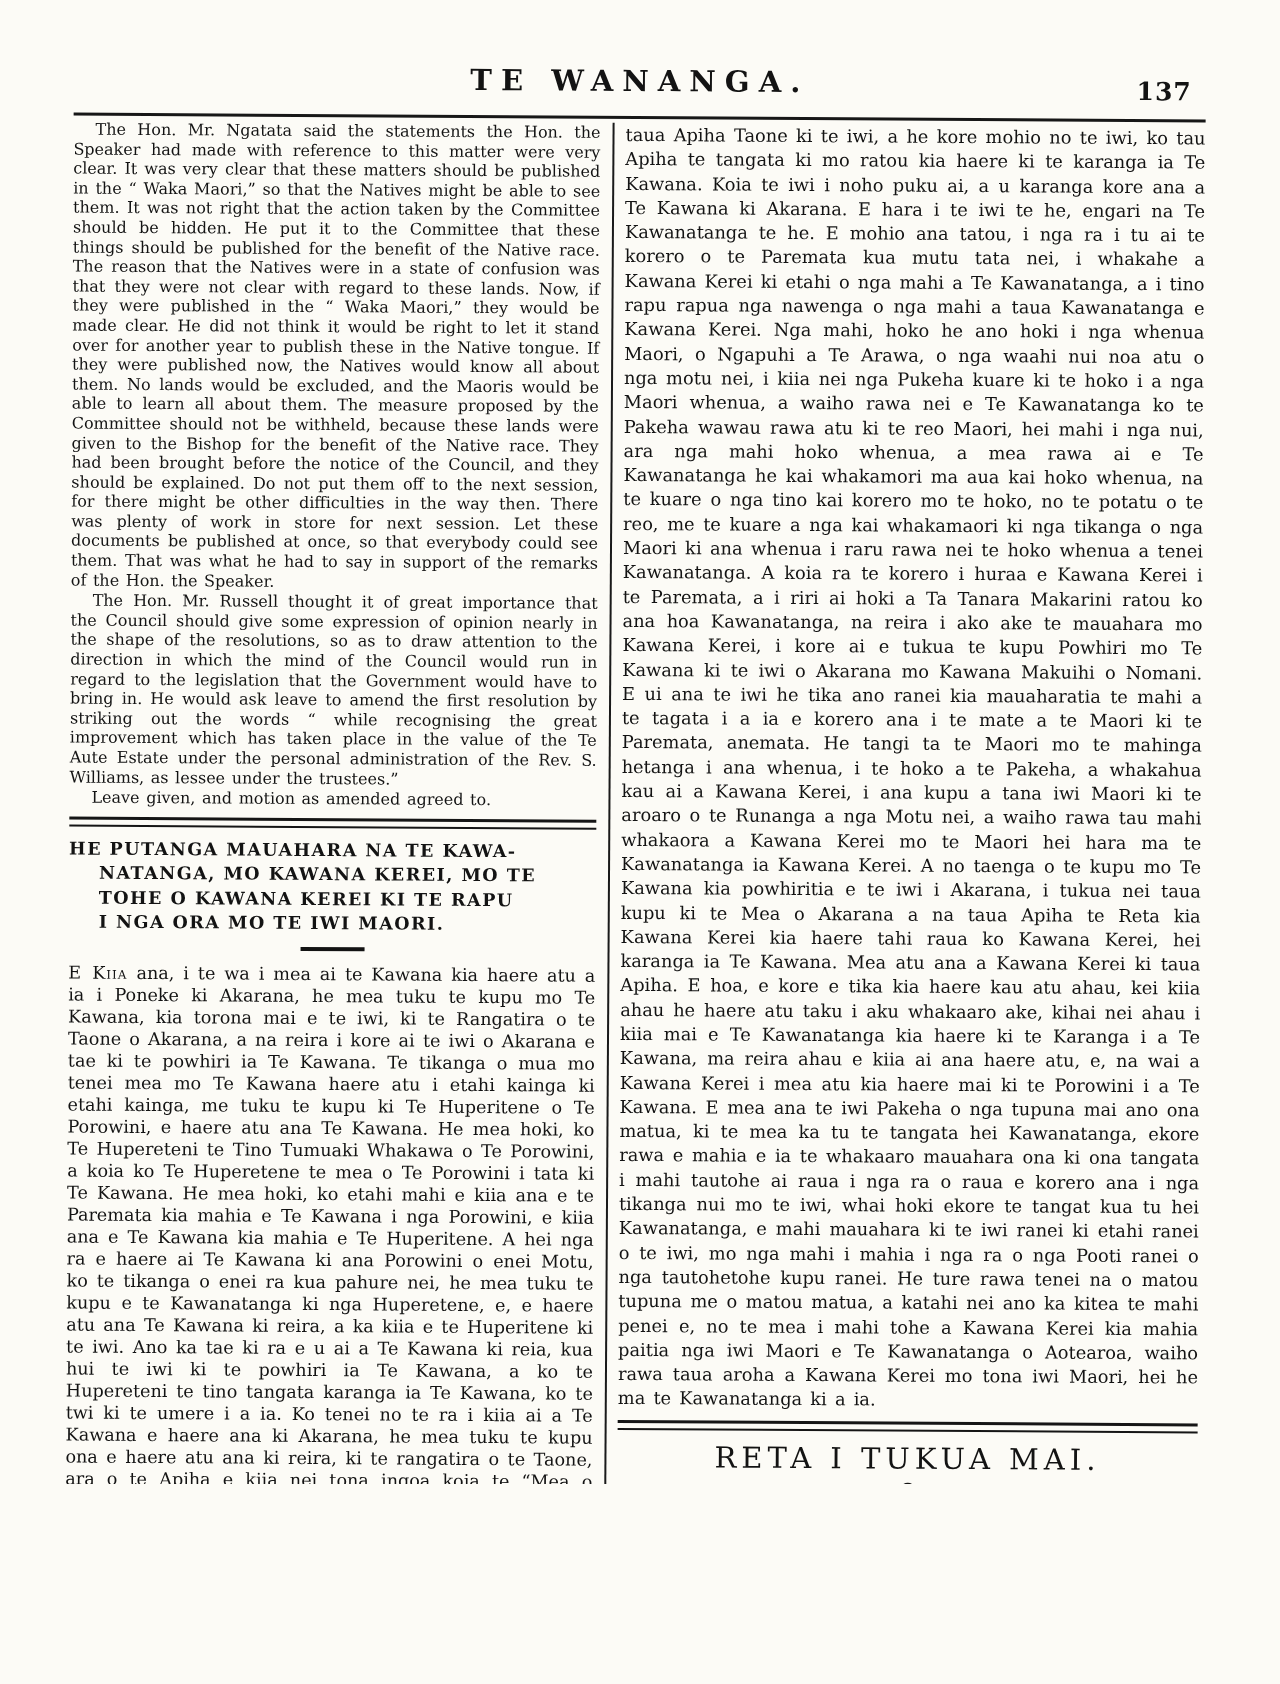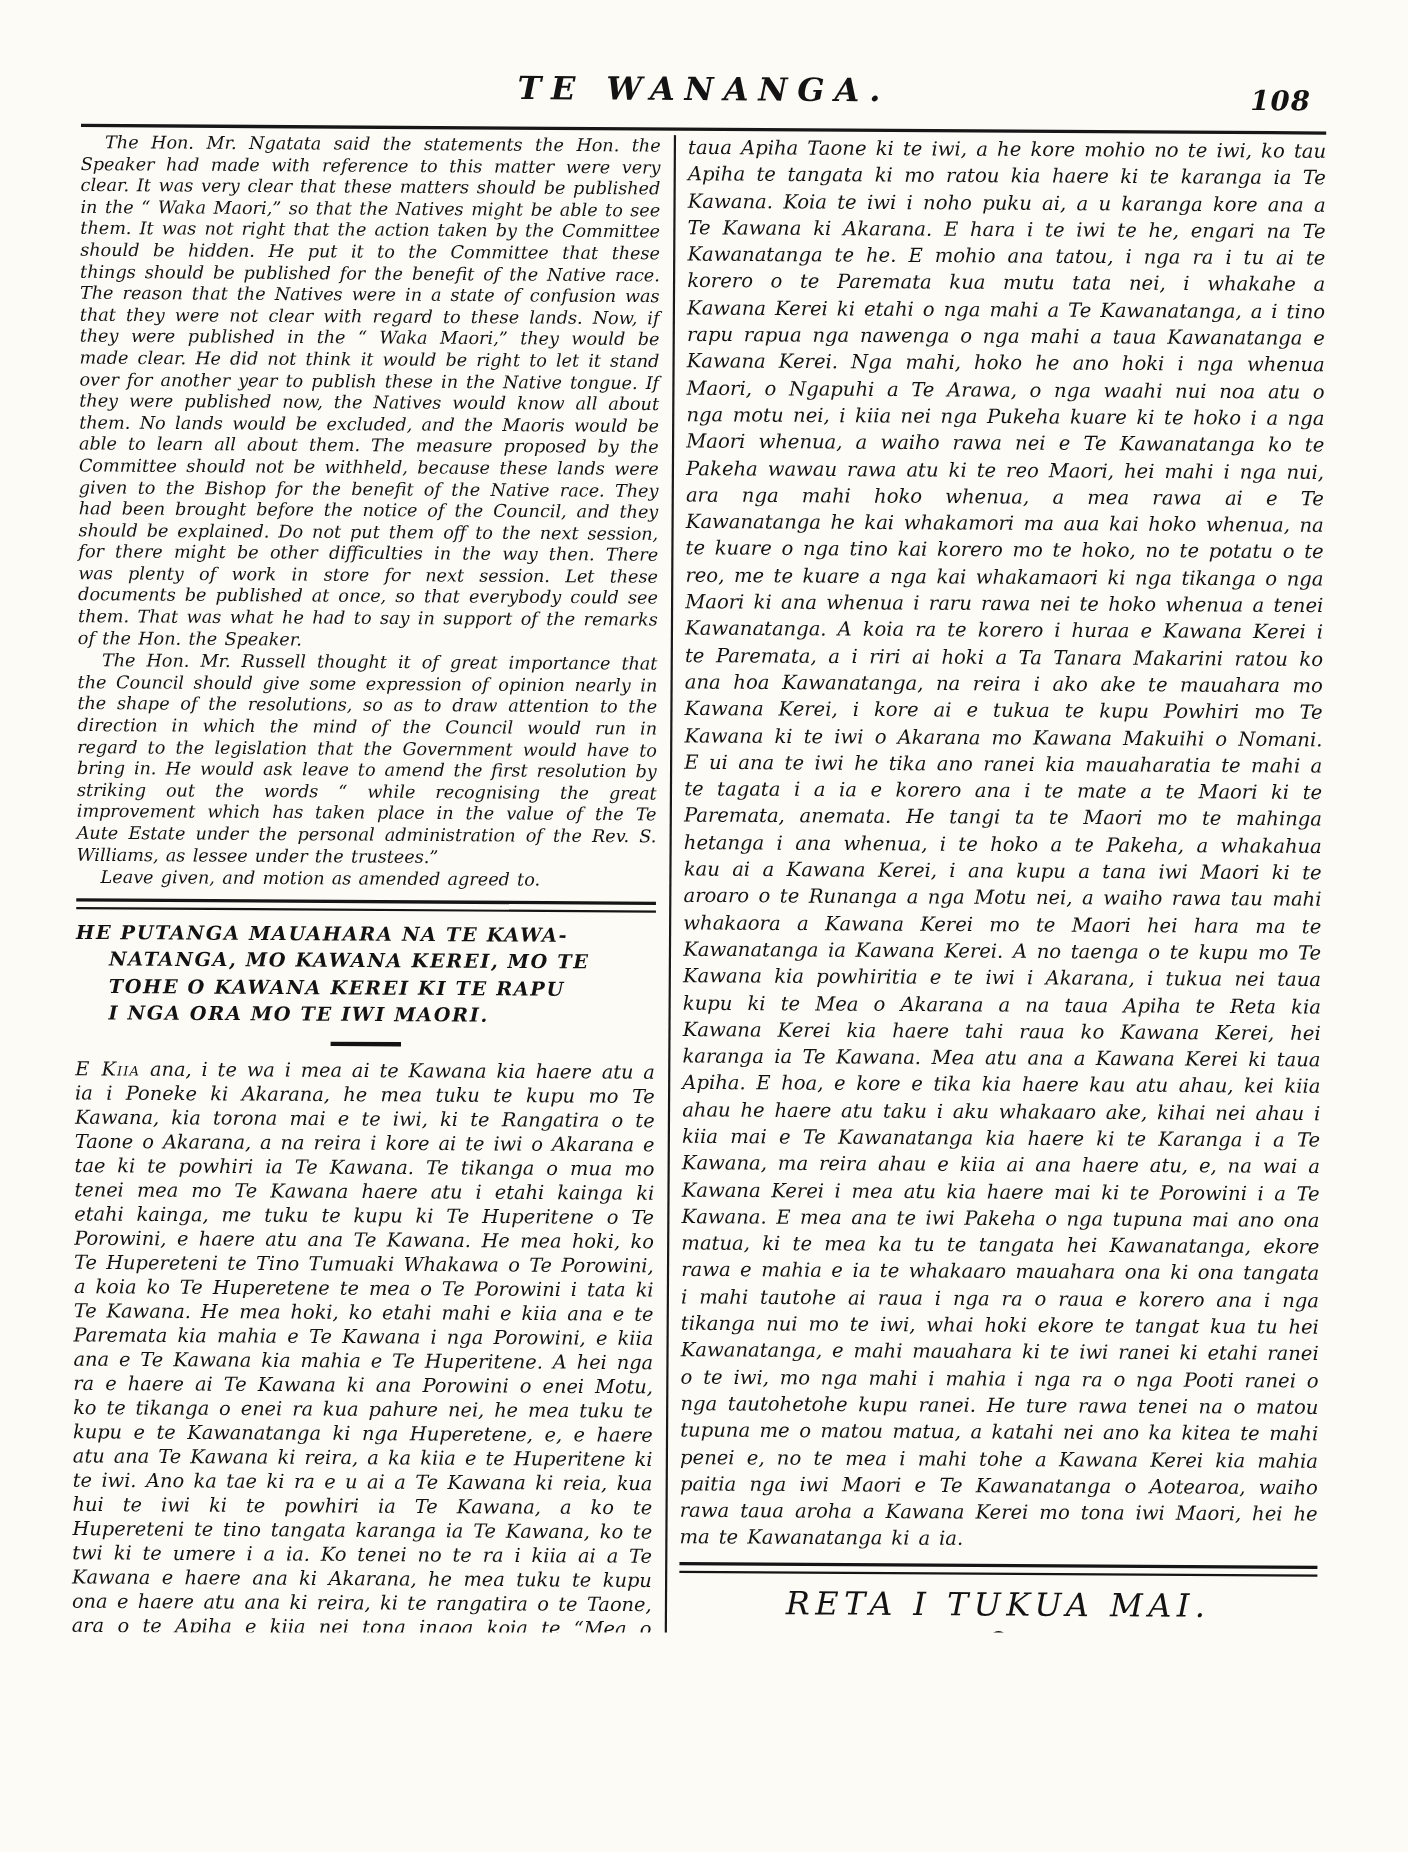--- a/index.html
+++ b/index.html
@@ -1,21 +1,21 @@
 <!DOCTYPE html>
 <html><head>
 <meta charset="utf-8">
 <style>
   html,body{margin:0;padding:0;}
   body{
     width:1280px;height:1684px;overflow:hidden;
     background:#fcfbf6;color:#131313;
     font-family:"DejaVu Serif","Liberation Serif",serif;
   }
-  .page{position:relative;width:1280px;height:1484px;overflow:hidden;font-style:italic;}
+  .page{position:relative;width:1280px;height:1484px;overflow:hidden;}
   .sheet{position:absolute;left:74px;top:58px;width:1132px;transform:rotate(0.35deg);transform-origin:50% 0;}
   .masthead-row{position:relative;height:50px;}
   .masthead{
     text-align:center;font-size:29px;font-weight:bold;letter-spacing:9px;
     padding-top:6px;
   }
   .page-number{
     position:absolute;right:14px;top:16px;font-size:25px;font-weight:bold;letter-spacing:1px;
   }
   .head-rule{border-top:3px solid #171717;margin-top:8px;}
@@ -62,21 +62,21 @@
   }
 </style>
 </head>
 <body>
 
 <div class="page">
   <div class="sheet">
 
     <div class="masthead-row">
       <div class="masthead">TE WANANGA.</div>
-      <div class="page-number">108</div>
+      <div class="page-number">137</div>
     </div>
     <div class="head-rule"></div>
 
     <div class="columns">
 
       <div class="col-left">
         <p class="eng-par">The Hon. Mr. Ngatata said the statements the Hon. the Speaker had made with reference to this matter were very clear.  It was very clear that these matters should be published in the “ Waka Maori,” so that the Natives might be able to see them.  It was not right that the action taken by the Committee should be hidden.  He put it to the Committee that these things should be published for the benefit of the Native race.  The reason that the Natives were in a state of confusion was that they were not clear with regard to these lands.  Now, if they were published in the “ Waka Maori,” they would be made clear. He did not think it would be right to let it stand over for another year to publish these in the Native tongue.  If they were published now, the Natives would know all about them.  No lands would be excluded, and the Maoris would be able to learn all about them.  The measure proposed by the Committee should not be withheld, because these lands were given to the Bishop for the benefit of the Native race.  They had been brought before the notice of the Council, and they should be explained.  Do not put them off to the next session, for there might be other difficulties in the way then.  There was plenty of work in store for next session.  Let these documents be published at once, so that everybody could see them.  That was what he had to say in support of the remarks of the Hon. the Speaker.</p>
         <p class="eng-par">The Hon. Mr. Russell thought it of great importance that the Council should give some expression of opinion nearly in the shape of the resolutions, so as to draw attention to the direction in which the mind of the Council would run in regard to the legislation that the Government would have to bring in.  He would ask leave to amend the first resolution by striking out the words “ while recognising the great improvement which has taken place in the value of the Te Aute Estate under the personal administration of the Rev. S. Williams, as lessee under the trustees.”</p>
         <p class="eng-par">Leave given, and motion as amended agreed to.</p>
 

